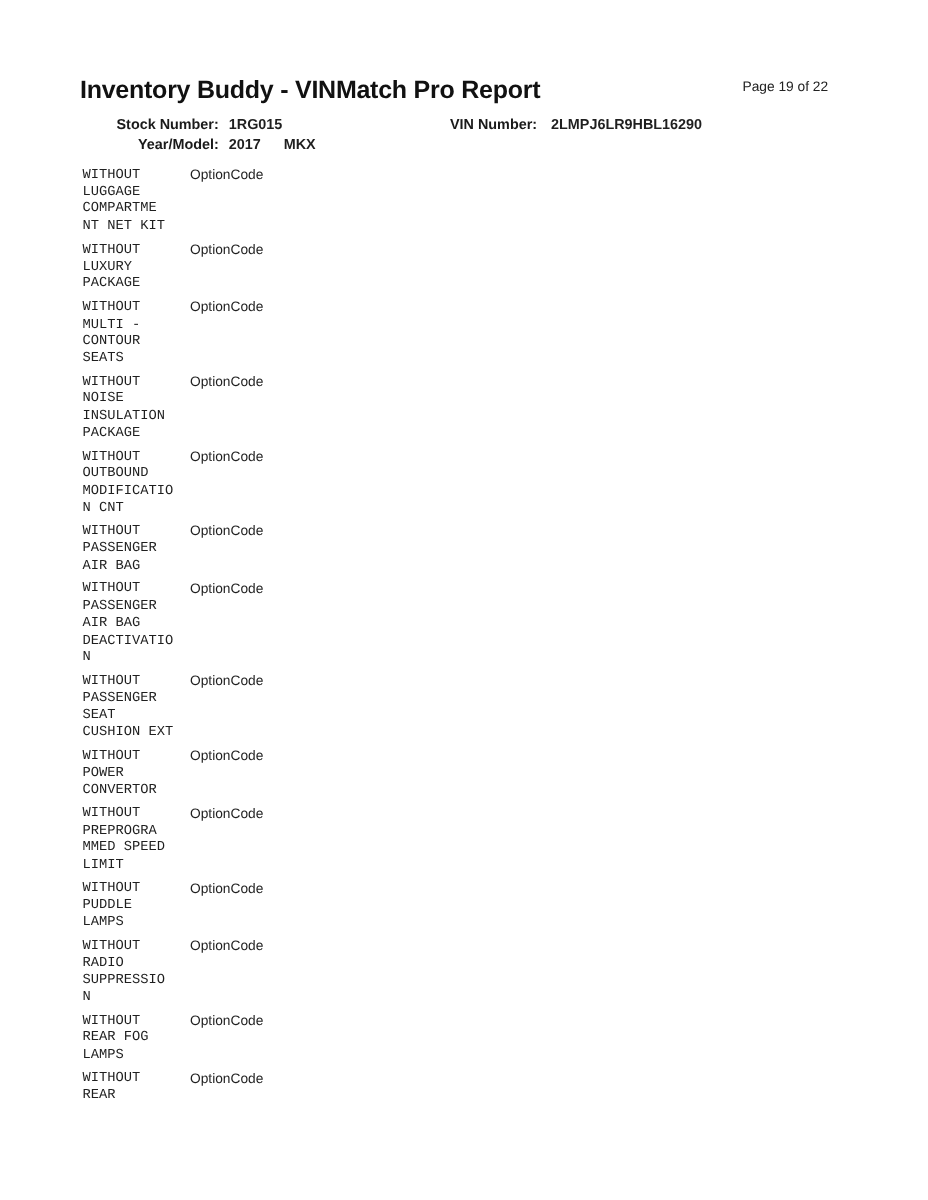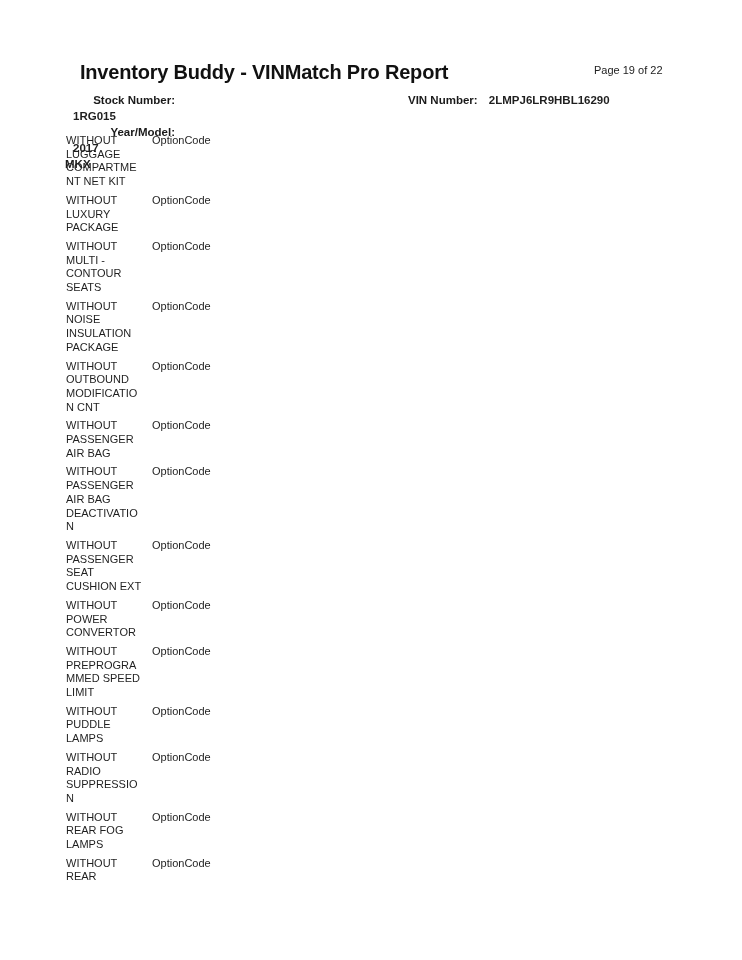--- a/index.html
+++ b/index.html
@@ -22,41 +22,39 @@
   }
   .report-title {
     position: absolute;
     left: 64px;
     top: 61px;
     font-size: 20px;
     font-weight: bold;
     letter-spacing: -0.2px;
     color: #111111;
     white-space: nowrap;
-    margin-left: 16px;
   }
   .page-indicator {
     position: absolute;
     left: 594px;
     top: 64px;
     font-size: 11px;
     color: #222222;
     white-space: nowrap;
   }
   .meta {
     position: absolute;
     left: 65px;
     top: 92px;
     font-size: 11.5px;
     line-height: 16px;
   }
   .meta-row {
     display: flex;
     white-space: nowrap;
-    flex-direction: column;
   }
   .meta-label {
     display: inline-block;
     width: 110px;
     text-align: right;
     font-weight: bold;
     color: #1a1a1a;
   }
   .meta-value {
     margin-left: 8px;
@@ -65,41 +63,41 @@
   }
   .meta-value.year {
     display: inline-block;
     width: 44px;
   }
   .vin-group {
     position: absolute;
     left: 295px;
     top: 0;
     white-space: nowrap;
-    margin-left: 48px;
   }
   .vin-label {
     font-weight: bold;
     color: #1a1a1a;
   }
   .options {
     position: absolute;
     left: 66px;
     top: 134px;
   }
   .option-row {
     display: flex;
     margin-bottom: 5px;
     font-size: 11px;
     line-height: 13.7px;
   }
   .option-name {
     width: 86px;
     white-space: pre-line;
     color: #1f1f1f;
+    font-family: Liberation Mono, monospace;
   }
   .option-code {
     width: 120px;
     color: #1f1f1f;
   }
 </style>
 </head>
 <body>
 
 <div class="sheet">

